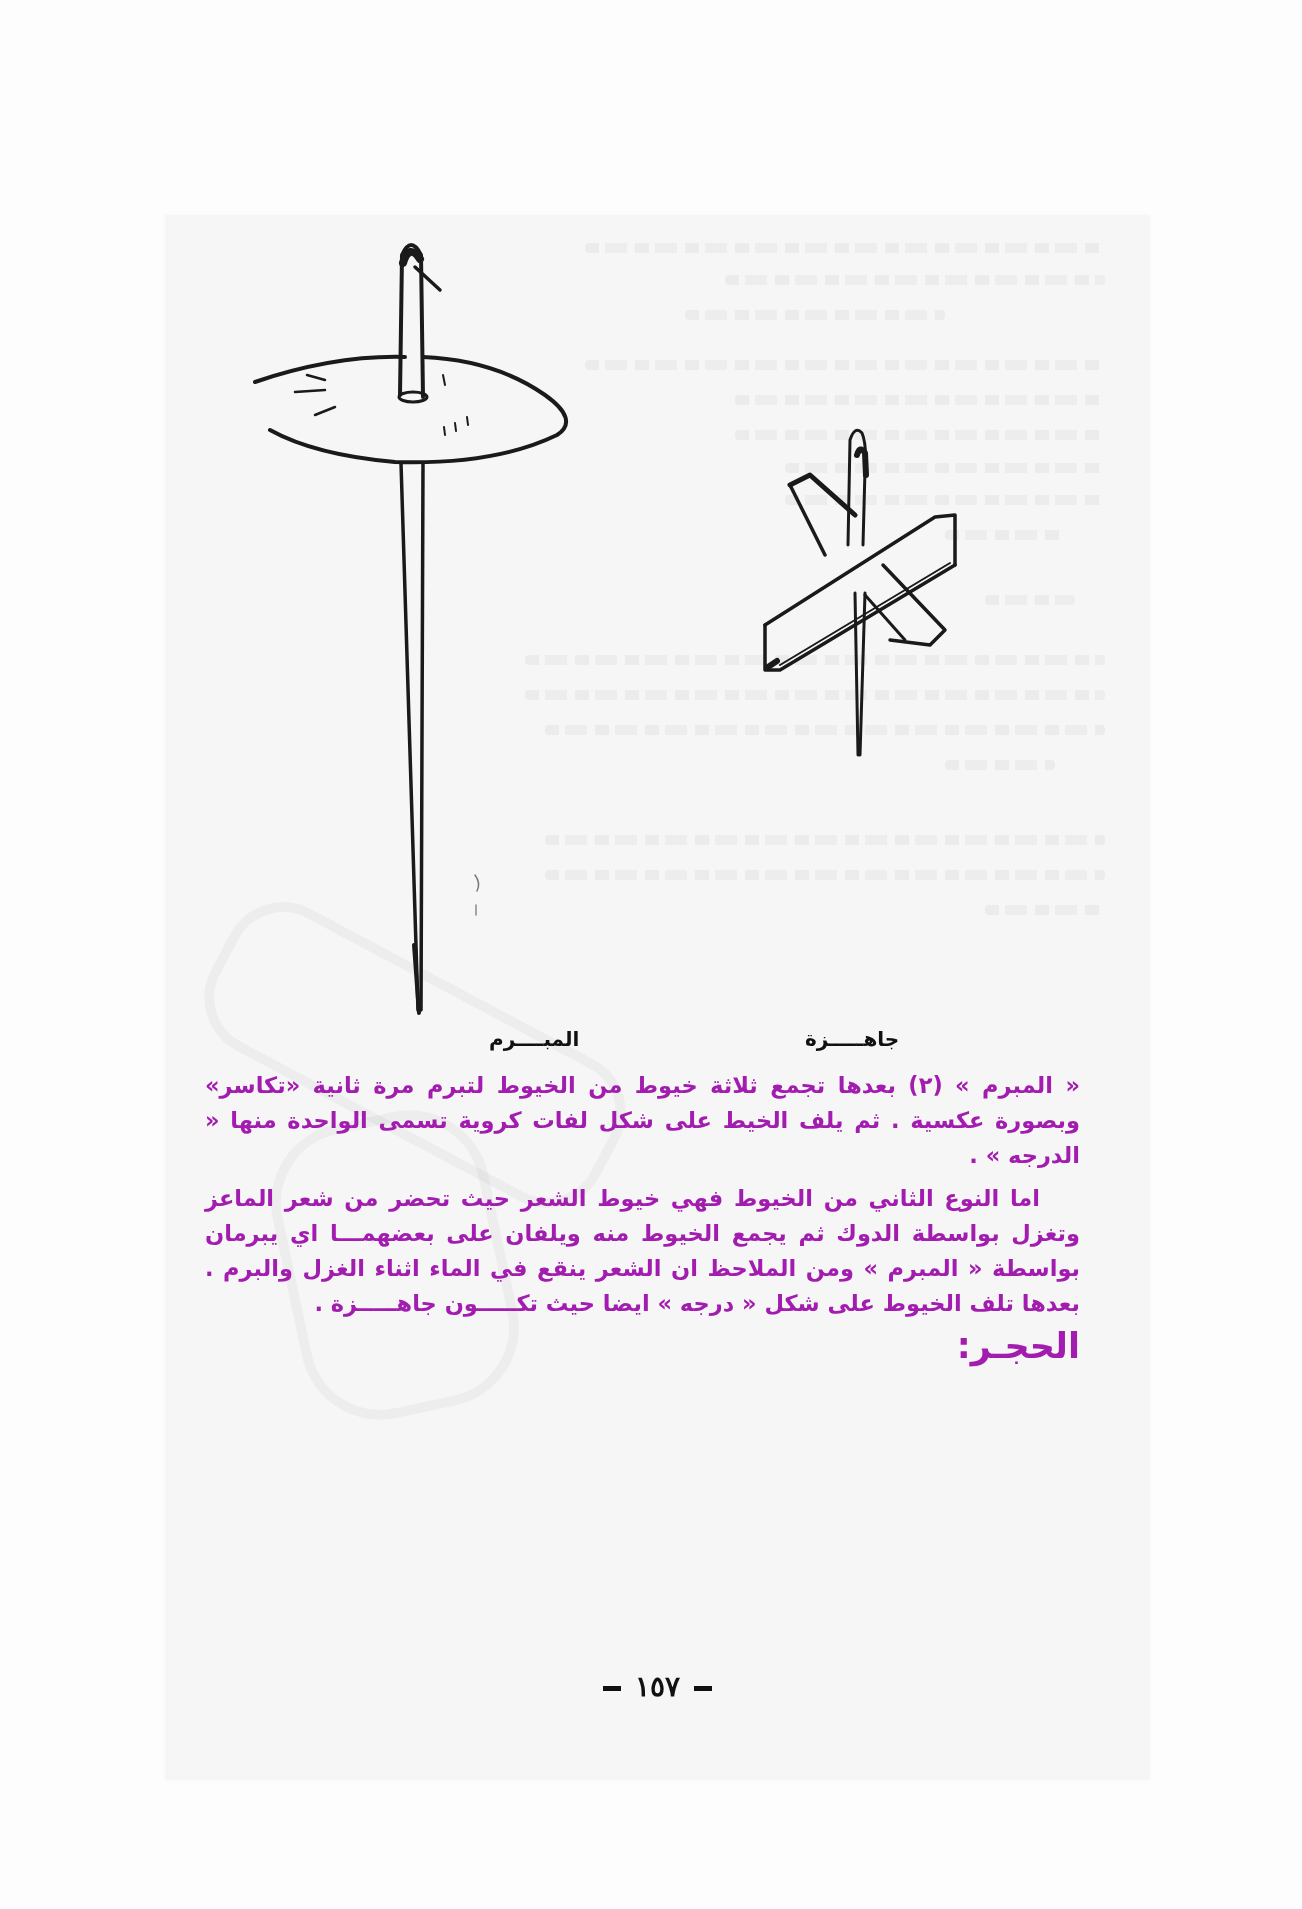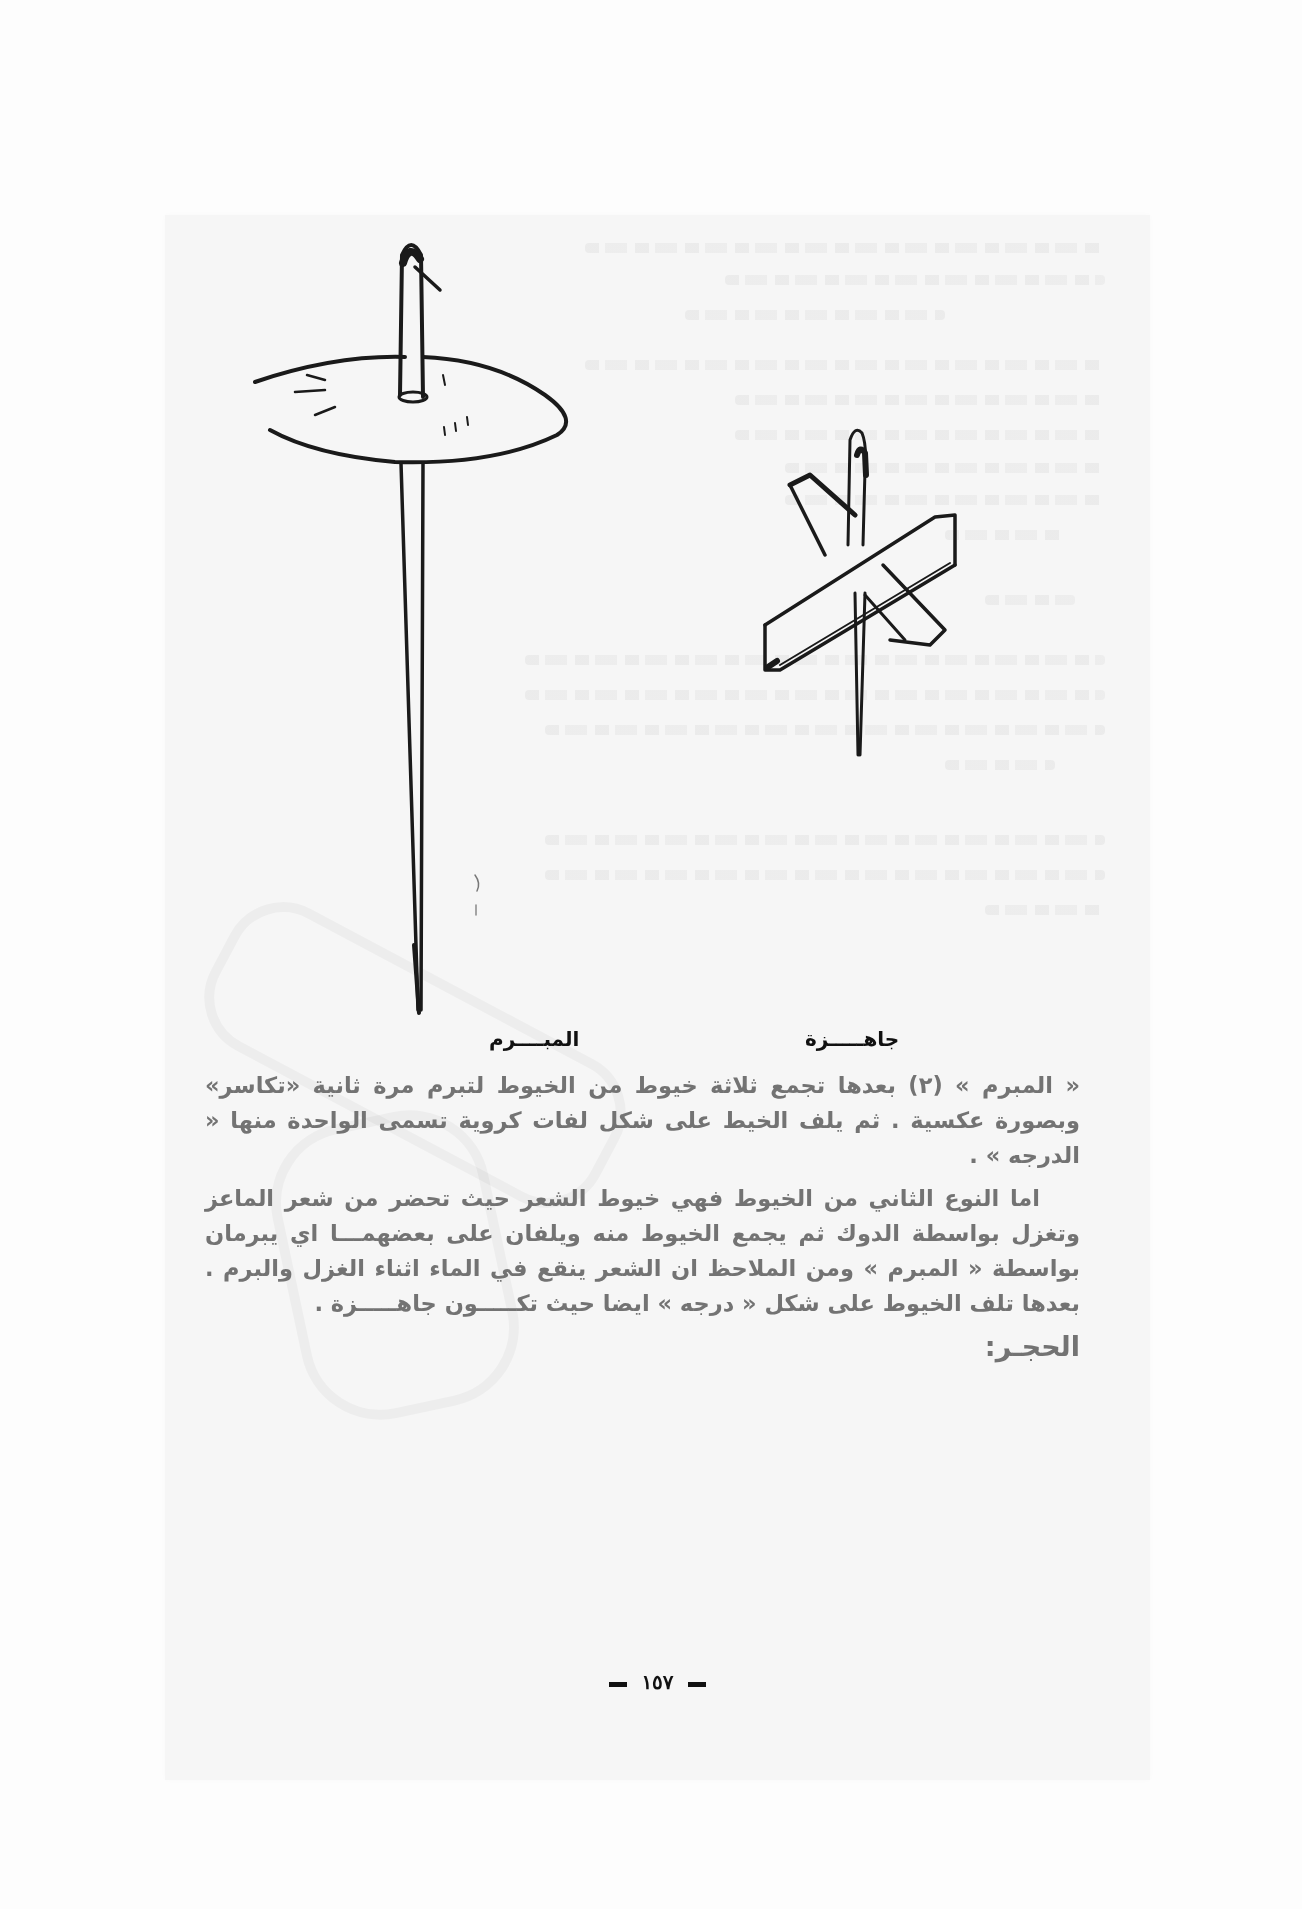--- a/index.html
+++ b/index.html
@@ -63,44 +63,44 @@
     .text-block {
       position: absolute;
       left: 40px;
       width: 875px;
       direction: rtl;
       text-align: justify;
       font-family: "DejaVu Sans", sans-serif;
       font-weight: bold;
       font-size: 22.5px;
       line-height: 35px;
-      color: #737373;
+      color: #a21caf;
     }
     .text-block p {
       margin: 0 0 8px 0;
       text-align-last: right;
     }
     .indent {
       text-indent: 40px;
     }
     .section-heading {
-      font-size: 27px;
+      font-size: 35px;
       font-weight: bold;
       margin: 4px 0 12px 0;
       text-align: right;
     }
     .page-number {
       position: absolute;
       left: 0;
       width: 100%;
       top: 1455px;
       text-align: center;
-      font-family: Liberation Serif, serif;
+      font-family: Liberation Sans, sans-serif;
       font-weight: bold;
-      font-size: 20px;
+      font-size: 28px;
       direction: rtl;
     }
     .page-number .dash {
       display: inline-block;
       width: 18px;
       height: 5px;
       background: #111;
       vertical-align: middle;
       margin: 0 14px;
     }

